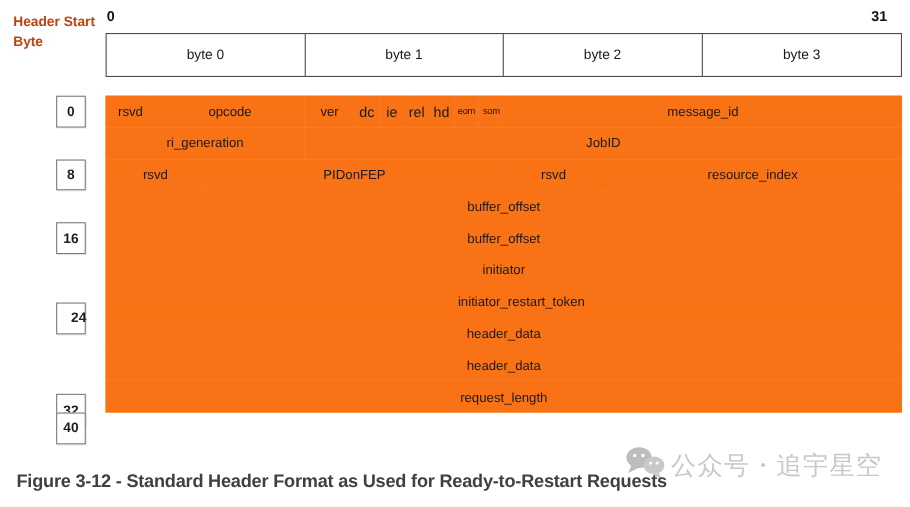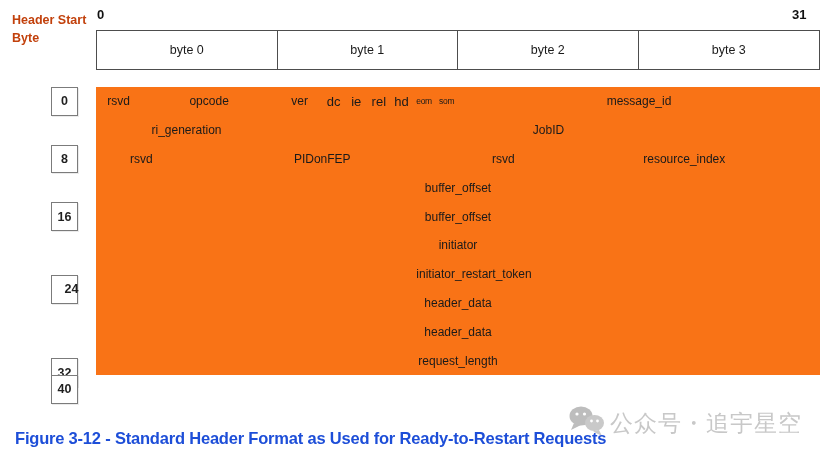--- a/index.html
+++ b/index.html
@@ -26,21 +26,21 @@
     font-size:12px;color:#1a1a1a;overflow:hidden;white-space:nowrap;}
   .cell.bit1{font-size:13px;}
   .cell.small{font-size:8.5px;letter-spacing:-0.3px;}
 
   .offset-box{position:absolute;left:51px;width:27px;height:28.8px;background:#fff;
     border:1px solid #7b7b7b;box-sizing:border-box;display:flex;align-items:center;
     justify-content:center;font-size:12.5px;font-weight:600;color:#1f1f1f;
     box-shadow:1px 1px 0 rgba(0,0,0,0.08);}
 
   .caption{position:absolute;left:15px;top:429px;font-size:16.5px;font-weight:bold;
-    color:#1d4ed8;letter-spacing:-0.2px;z-index:3;}
+    color:#404040;letter-spacing:-0.2px;z-index:3;}
 
   .watermark{position:absolute;left:568px;top:405px;display:flex;align-items:center;z-index:1;}
   .wm-text{font-size:23px;color:#c8c8c8;letter-spacing:1px;margin-left:4px;font-weight:400;}
 </style>
 </head>
 <body>
 
 <div id="canvas">
 
   <div class="hdr-start">

